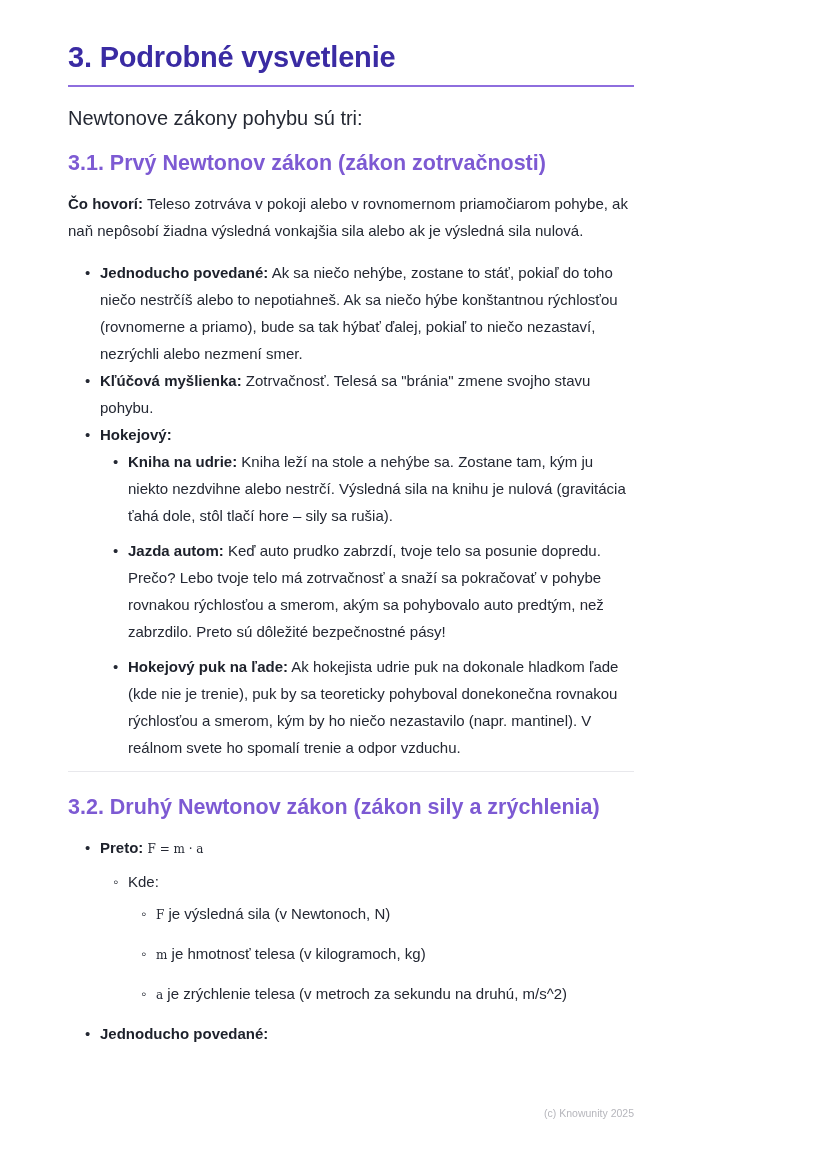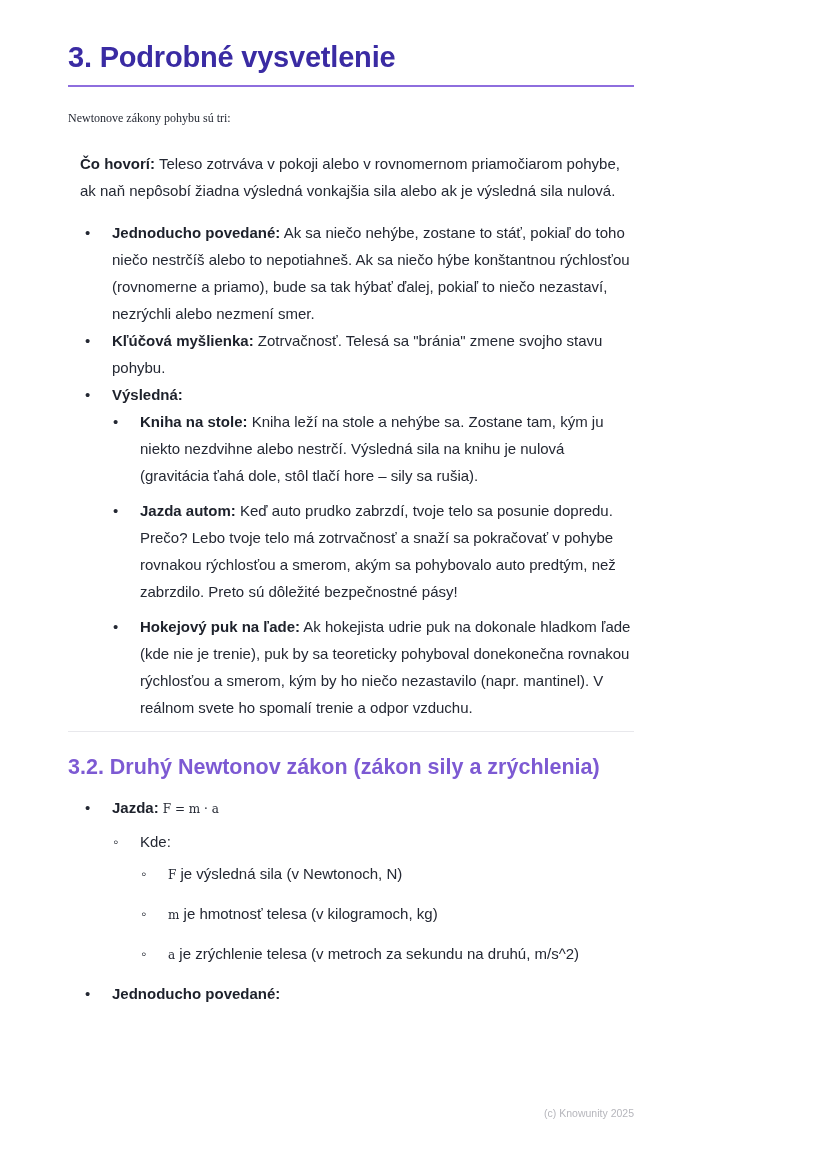--- a/index.html
+++ b/index.html
@@ -28,39 +28,39 @@
     letter-spacing: -0.2px;
     color: var(--h1, #3a2ba3);
   }
   .h1-rule {
     height: 2px;
     background: var(--h1-rule, #8e6ede);
     margin: 11px 0 18px 0;
   }
   .intro {
     margin: 16px 0 18px 0;
-    font-size: 12px; line-height: 27px; font-family: Liberation Serif, serif;
+    font-size: 20px; line-height: 27px;
   }
   h2 {
     margin: 0 0 14px 0;
     font-size: 21.5px; line-height: 26px;
     font-weight: 700;
     color: var(--h2, #7d5ad3);
   }
   .lead {
-    margin: 0 0 15px 12px;
+    margin: 0 0 15px 0;
     font-size: 15px; line-height: 27px;
   }
   .lead.justify { text-align: justify; }
   strong { font-weight: 700; color: #1d212b; }
   .list { font-size: 15px; line-height: 27px; }
   .li { margin: 0; }
   .li-row { display: flex; align-items: flex-start; }
   .marker { flex: none; width: 15px; margin-left: 17px; }
-  .li-text { flex: 1; min-width: 0; margin-left: 12px; }
+  .li-text { flex: 1; min-width: 0; }
   .sublist { padding-left: 28px; }
   .s1-list > .li { margin: 0; }
   .s1-list .sublist { margin-top: 0; }
   .s1-list .sublist .li { margin: 0 0 8px 0; }
   .s2-list > .li { margin: 0 0 8px 0; }
   .s2-list .sublist { margin-top: 5px; }
   .s2-list .sublist .li { margin: 0 0 11px 0; }
   .divider {
     border: none;
     border-top: 1px solid var(--divider, #e8e8ec);
@@ -89,44 +89,45 @@
 
 <div class="page">
   <div class="content">
 
     <h1>3. Podrobné vysvetlenie</h1>
     <div class="h1-rule"></div>
 
     <p class="intro">Newtonove zákony pohybu sú tri:</p>
 
     <section>
+      <h2>3.1. Prvý Newtonov zákon (zákon zotrvačnosti)</h2>
       <p class="lead"><strong>Čo hovorí:</strong><span> Teleso zotrváva v pokoji alebo v rovnomernom priamočiarom pohybe, ak naň nepôsobí žiadna výsledná vonkajšia sila alebo ak je výsledná sila nulová.</span></p>
       <div class="list s1-list">
           <div class="li">
             <div class="li-row">
               <span class="marker">•</span>
               <div class="li-text"><strong>Jednoducho povedané:</strong> Ak sa niečo nehýbe, zostane to stáť, pokiaľ do toho niečo nestrčíš alebo to nepotiahneš. Ak sa niečo hýbe konštantnou rýchlosťou (rovnomerne a priamo), bude sa tak hýbať ďalej, pokiaľ to niečo nezastaví, nezrýchli alebo nezmení smer.</div>
             </div>
           </div>
           <div class="li">
             <div class="li-row">
               <span class="marker">•</span>
               <div class="li-text"><strong>Kľúčová myšlienka:</strong> Zotrvačnosť. Telesá sa "bránia" zmene svojho stavu pohybu.</div>
             </div>
           </div>
           <div class="li">
             <div class="li-row">
               <span class="marker">•</span>
-              <div class="li-text"><strong>Výsledná:</strong></div>
+              <div class="li-text"><strong>Hokejový:</strong></div>
             </div>
             <div class="sublist">
               <div class="li">
                 <div class="li-row">
                   <span class="marker">•</span>
-                  <div class="li-text"><strong>Kniha na stole:</strong> Kniha leží na stole a nehýbe sa. Zostane tam, kým ju niekto nezdvihne alebo nestrčí. Výsledná sila na knihu je nulová (gravitácia ťahá dole, stôl tlačí hore – sily sa rušia).</div>
+                  <div class="li-text"><strong>Kniha na udrie:</strong> Kniha leží na stole a nehýbe sa. Zostane tam, kým ju niekto nezdvihne alebo nestrčí. Výsledná sila na knihu je nulová (gravitácia ťahá dole, stôl tlačí hore – sily sa rušia).</div>
                 </div>
               </div>
               <div class="li">
                 <div class="li-row">
                   <span class="marker">•</span>
                   <div class="li-text"><strong>Jazda autom:</strong> Keď auto prudko zabrzdí, tvoje telo sa posunie dopredu. Prečo? Lebo tvoje telo má zotrvačnosť a snaží sa pokračovať v pohybe rovnakou rýchlosťou a smerom, akým sa pohybovalo auto predtým, než zabrzdilo. Preto sú dôležité bezpečnostné pásy!</div>
                 </div>
               </div>
               <div class="li">
                 <div class="li-row">
@@ -140,21 +141,21 @@
     </section>
 
     <hr class="divider">
 
     <section>
       <h2>3.2. Druhý Newtonov zákon (zákon sily a zrýchlenia)</h2>
       <div class="list s2-list">
           <div class="li">
             <div class="li-row">
               <span class="marker">•</span>
-              <div class="li-text"><strong>Jazda:</strong> <span class="math">F = m · a</span></div>
+              <div class="li-text"><strong>Preto:</strong> <span class="math">F = m · a</span></div>
             </div>
             <div class="sublist">
               <div class="li">
                 <div class="li-row">
                   <span class="marker">◦</span>
                   <div class="li-text">Kde:</div>
                 </div>
                 <div class="sublist">
                   <div class="li">
                     <div class="li-row">

